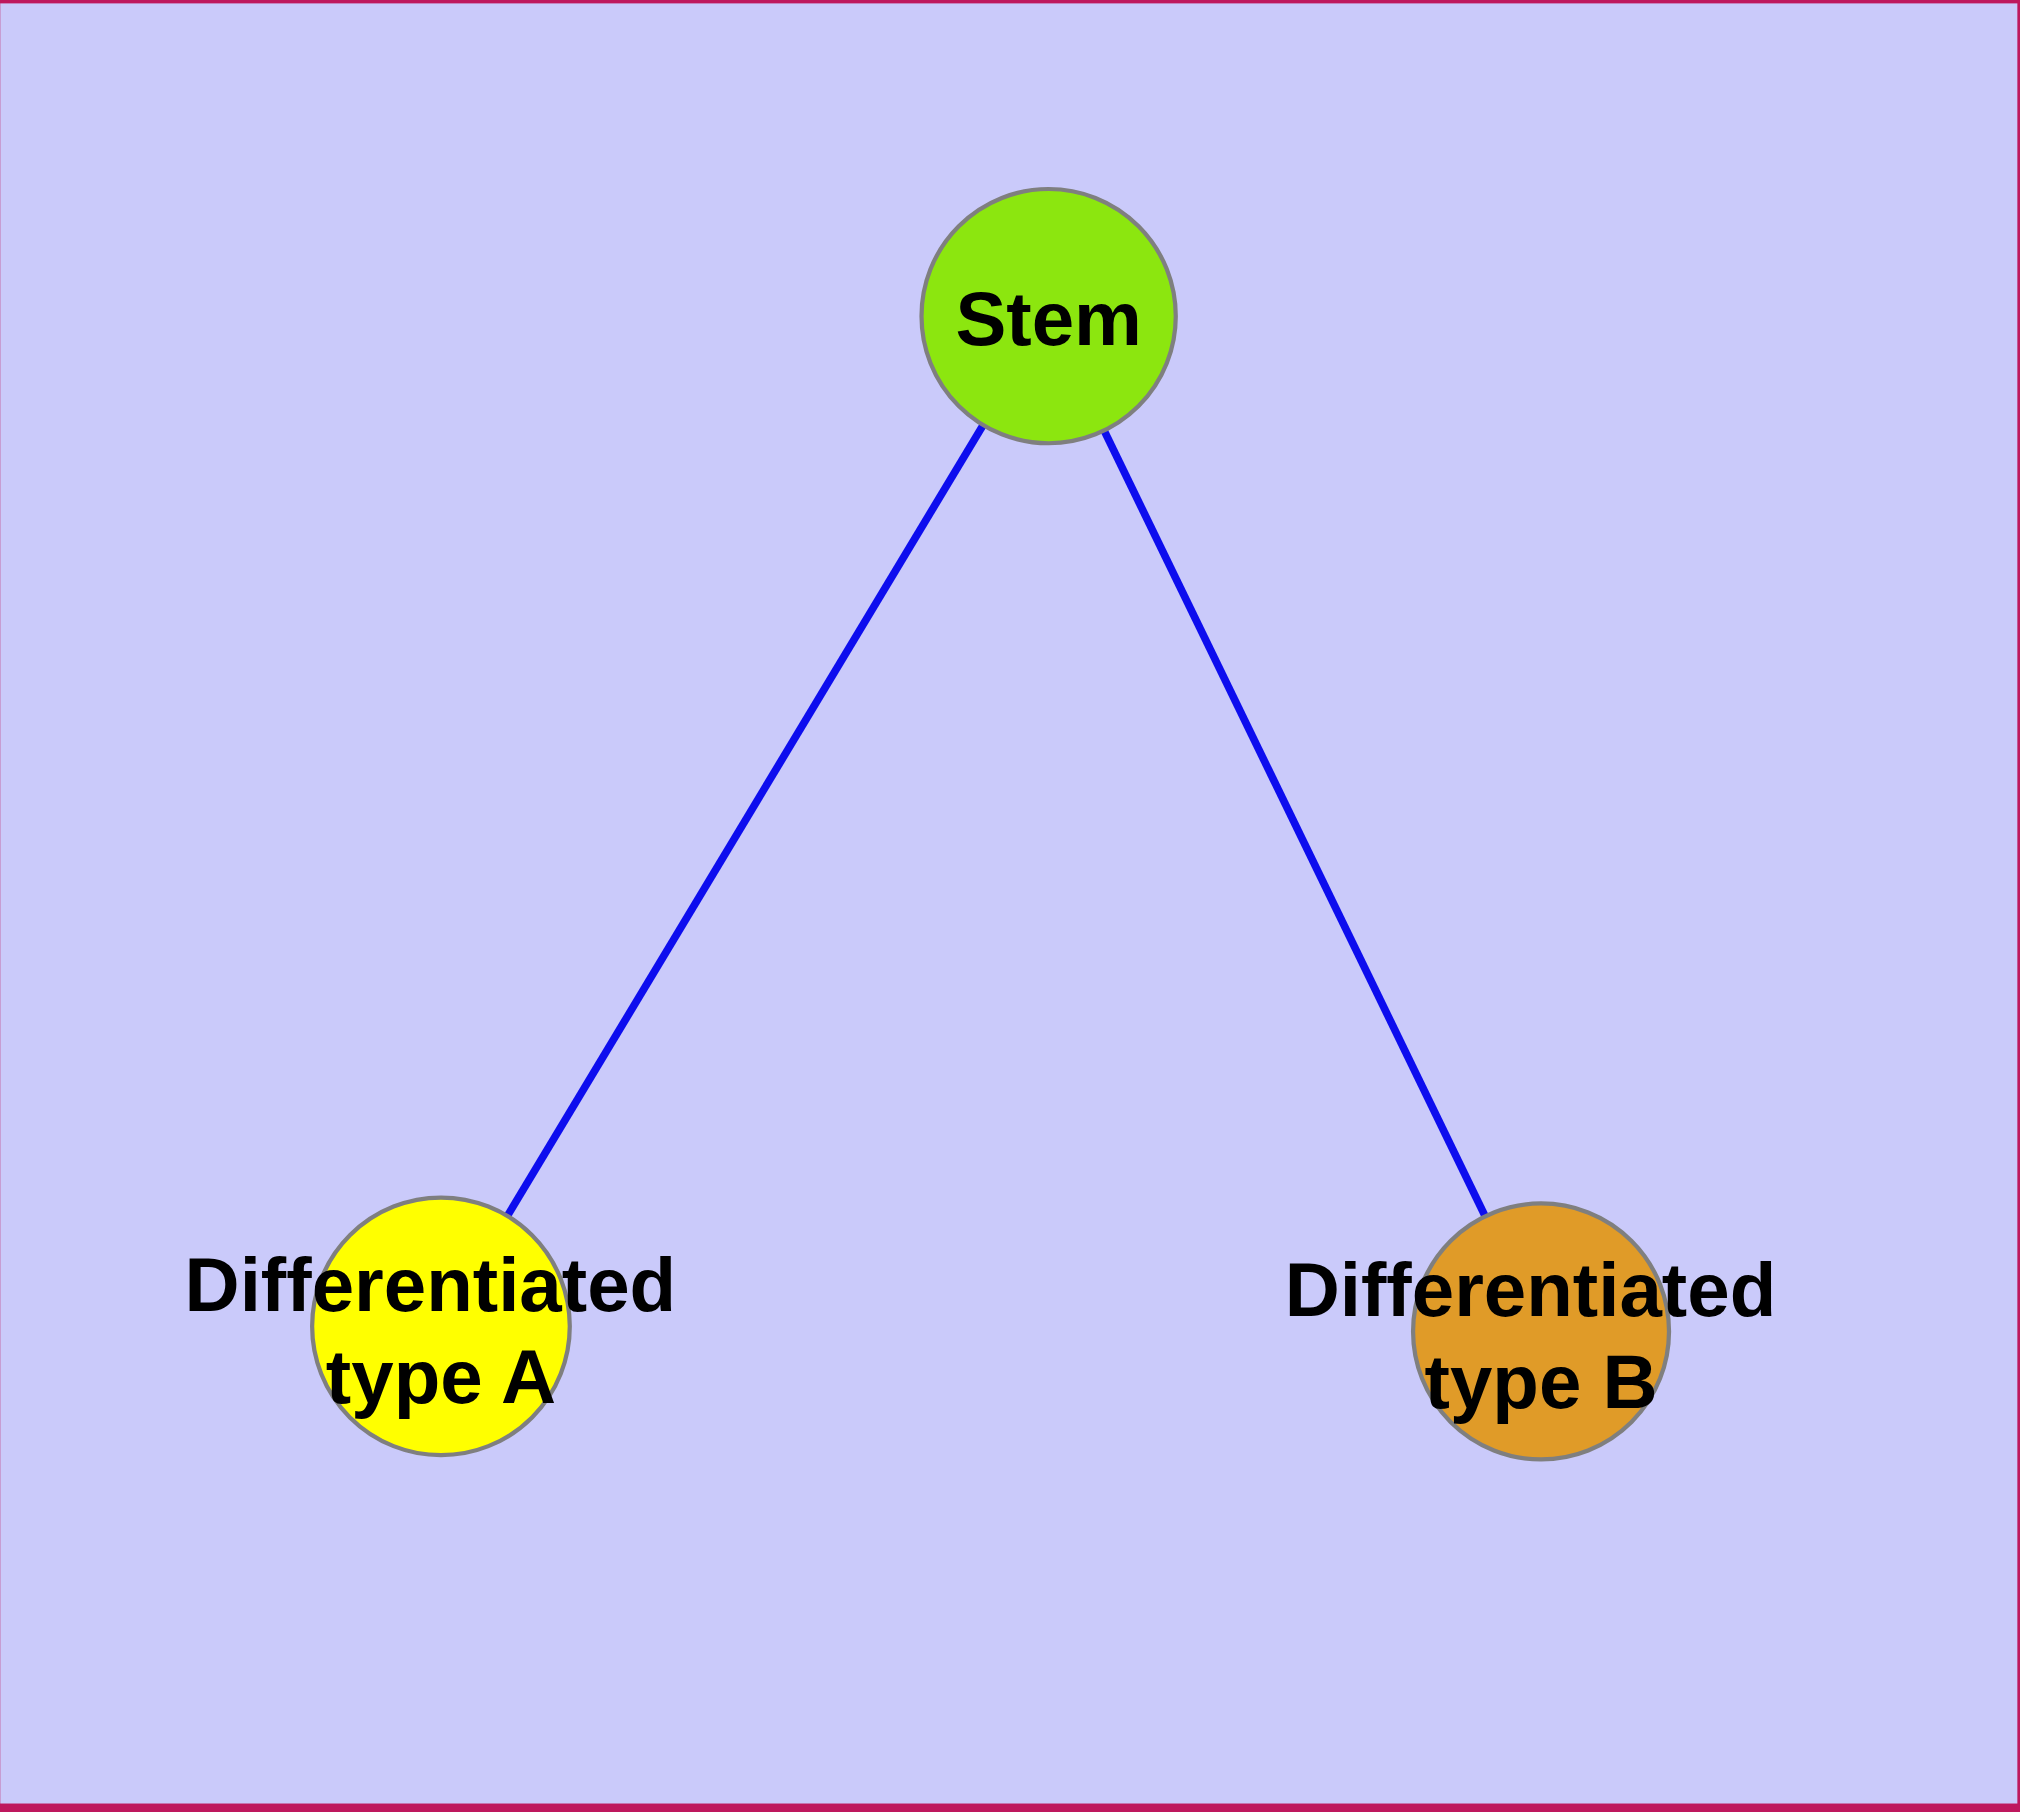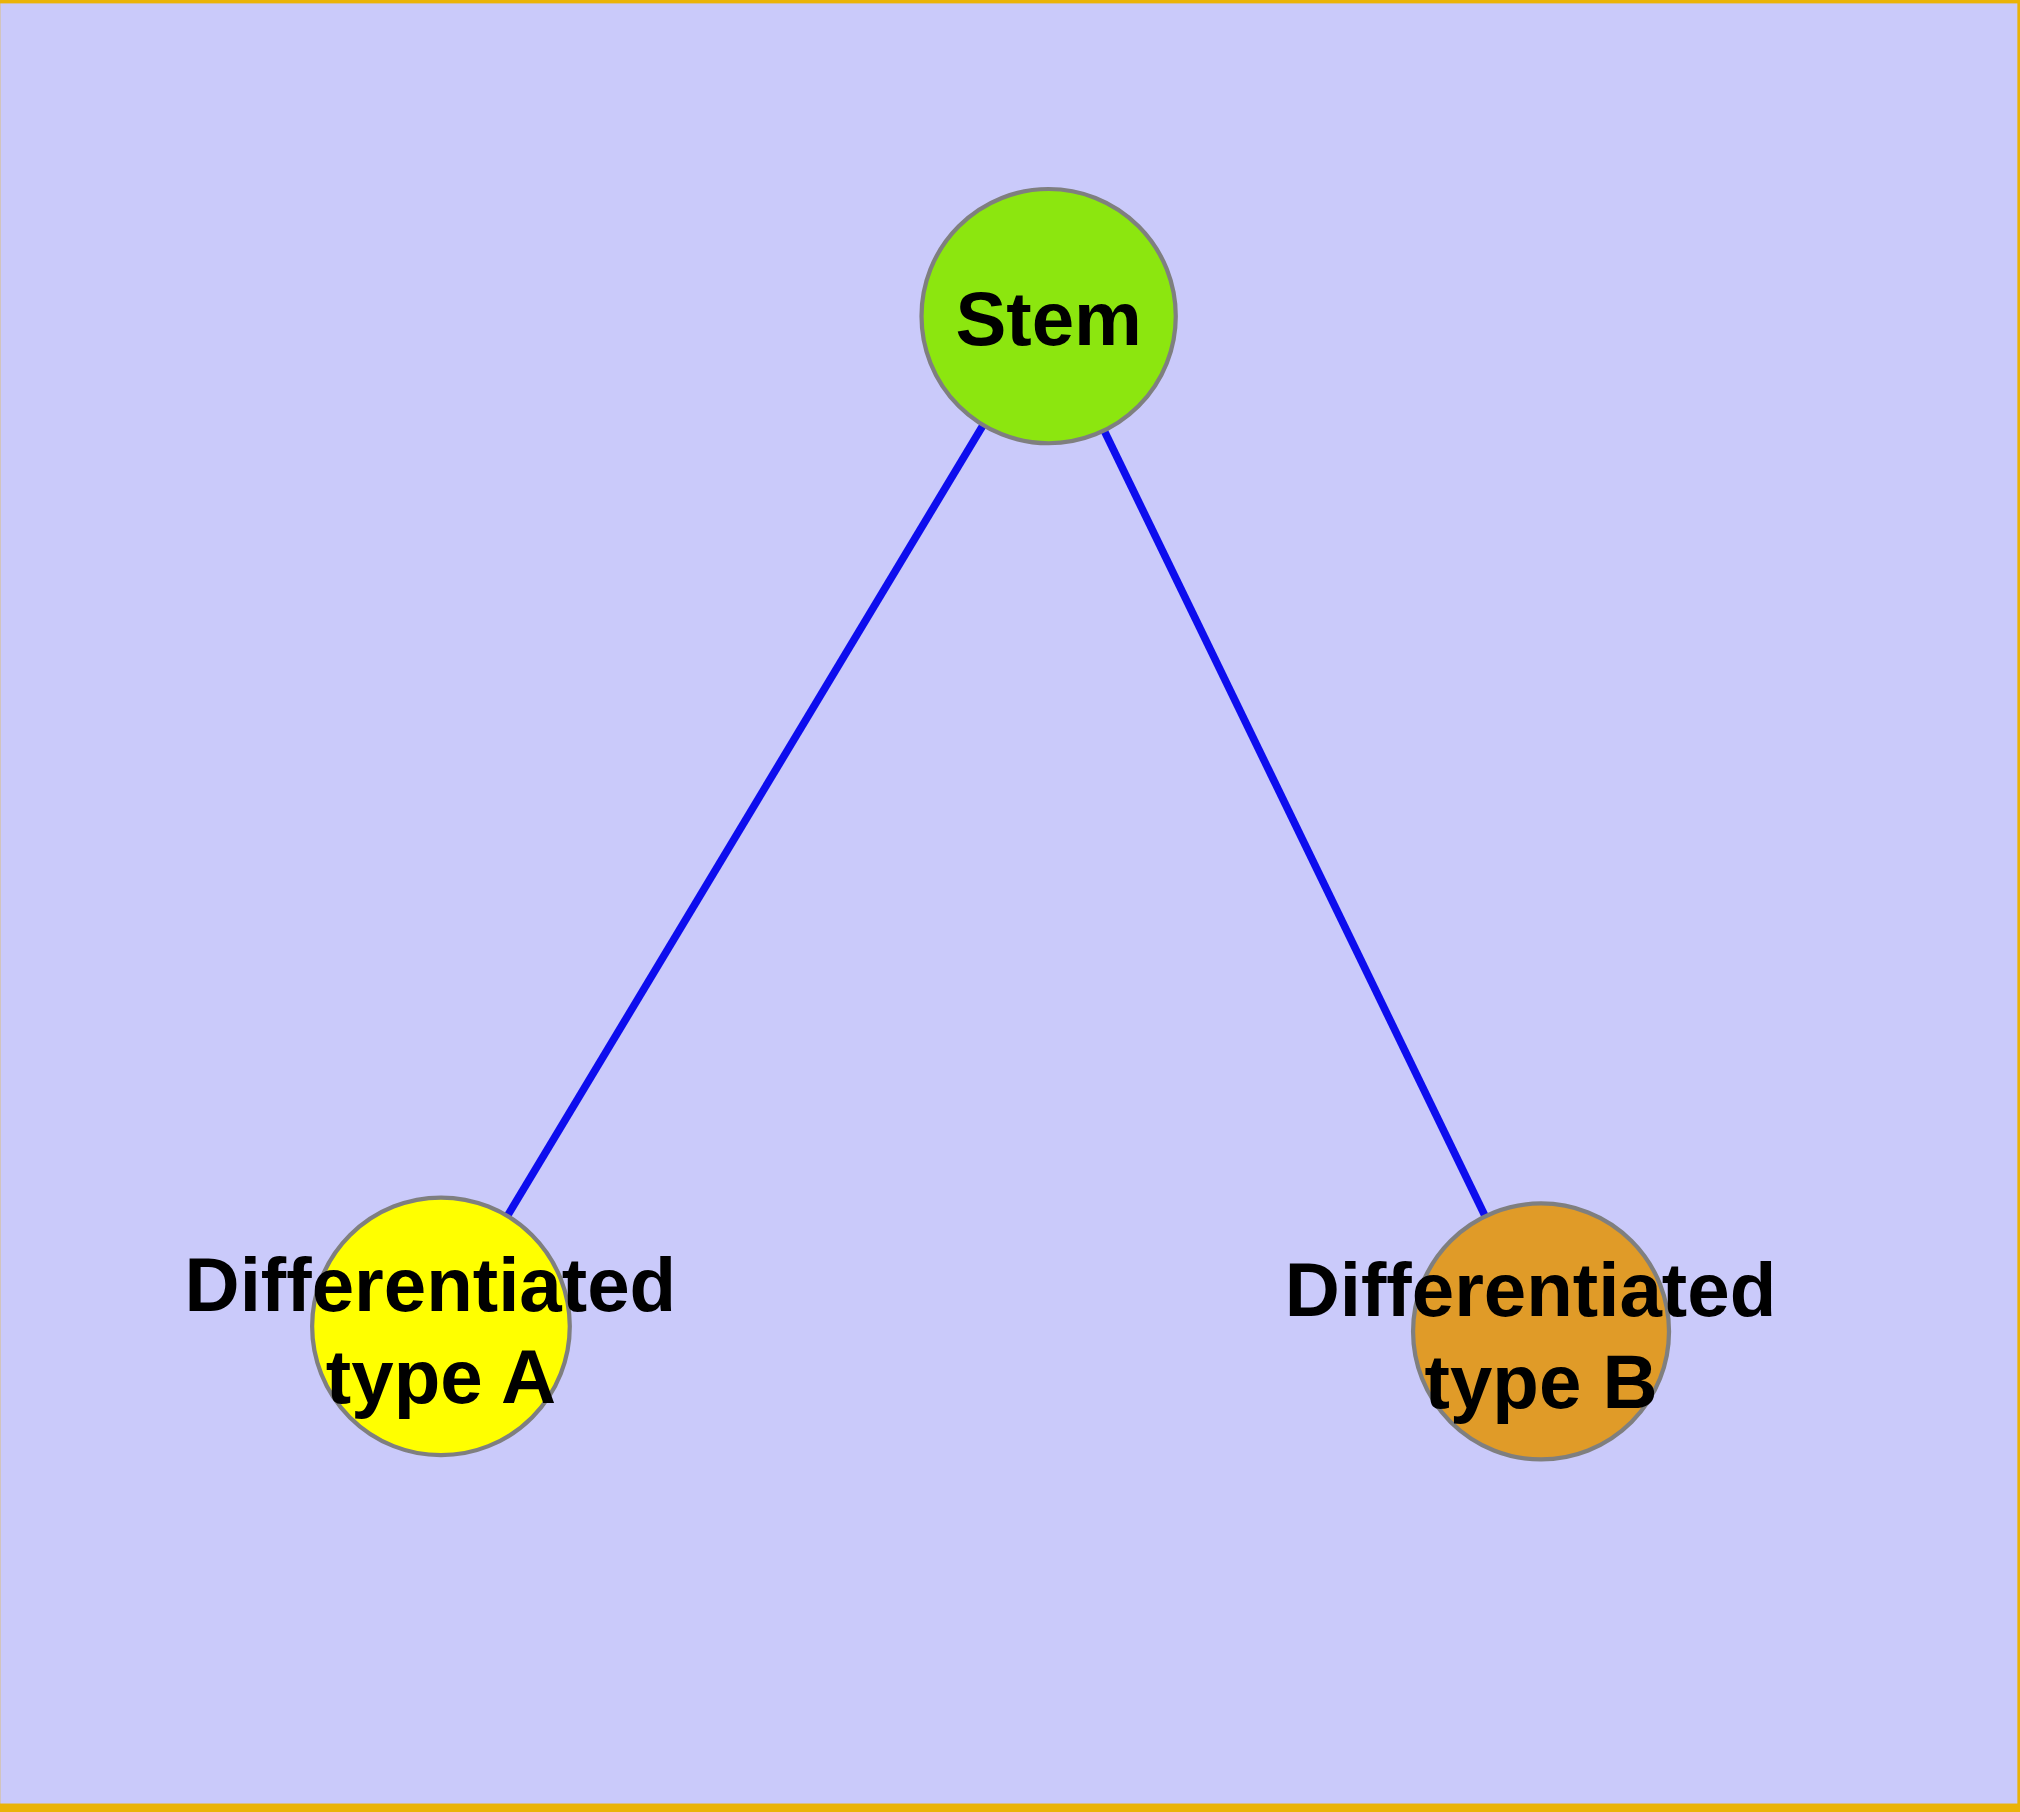--- a/index.html
+++ b/index.html
@@ -7,21 +7,21 @@
     padding: 0;
     background: #ffffff;
     width: 2021px;
     height: 1812px;
     overflow: hidden;
   }
   .figure-wrap {
     position: relative;
     width: 2021px;
     height: 1812px;
-    background: #eab308;
+    background: #be185d;
   }
   svg.graph {
     display: block;
     width: 2021px;
     height: 1812px;
   }
   .edge {
     stroke-width: 9;
     stroke-linecap: butt;
     fill: none;

